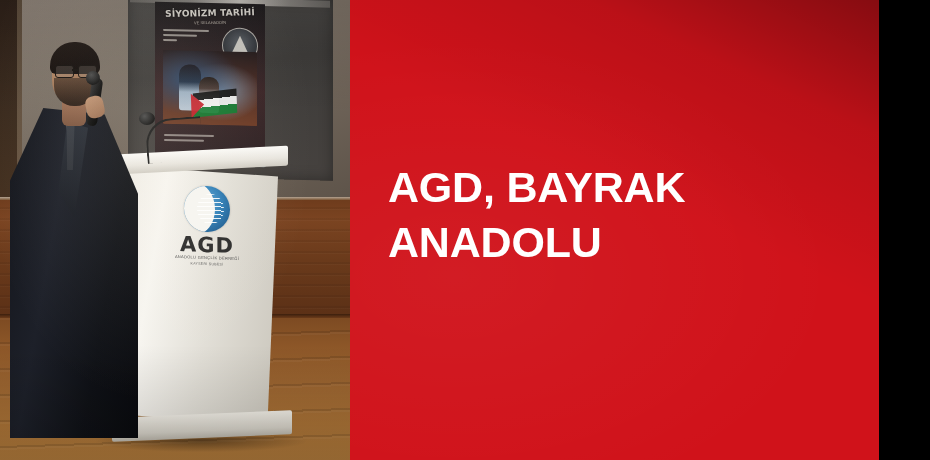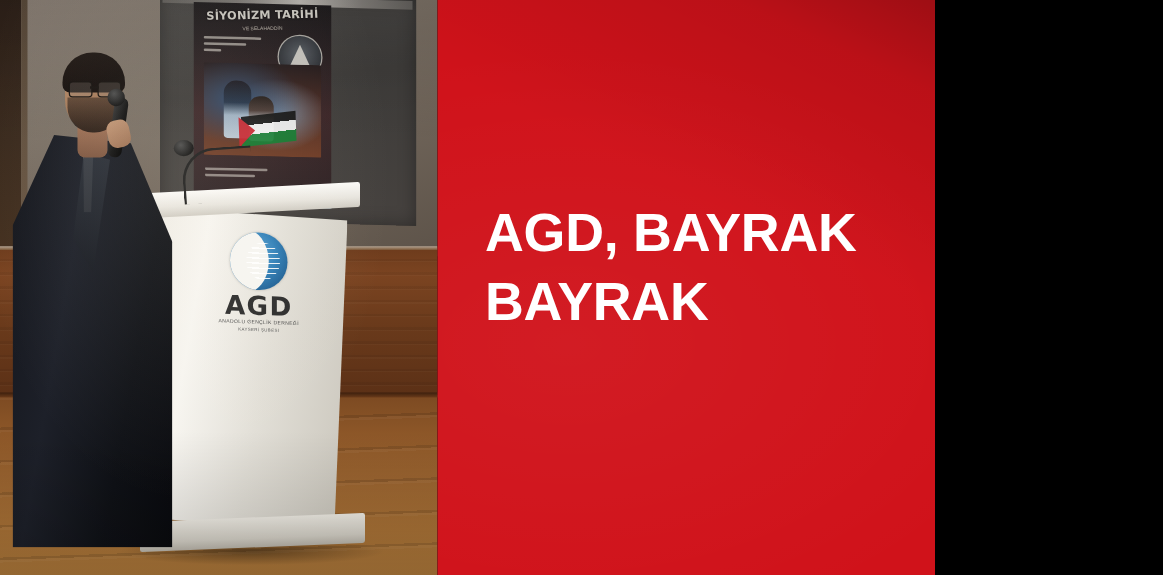--- a/index.html
+++ b/index.html
@@ -2,21 +2,21 @@
 <html><head>
 <meta charset="utf-8">
 <style>
   html, body {
     margin: 0;
     padding: 0;
     background: #000;
   }
   #stage {
     position: relative;
-    width: 748px;
+    width: 879px;
     height: 460px;
     overflow: hidden;
     font-family: "Liberation Sans", sans-serif;
   }
 
   
   #photo {
     position: absolute;
     left: 0; top: 0;
     width: 350px;
@@ -610,17 +610,17 @@
     <div class="hand-mic"></div>
 
     <div class="photo-grade"></div>
   </div>
 
   <div id="panel">
     <div class="panel-vignette"></div>
 
     <div id="headline">
       <span class="hl-line">AGD, BAYRAK</span>
-      <span class="hl-line">BAYRAK</span>
+      <span class="hl-line">ANADOLU</span>
     </div>
   </div>
 
 </div>
 
 </body></html>

